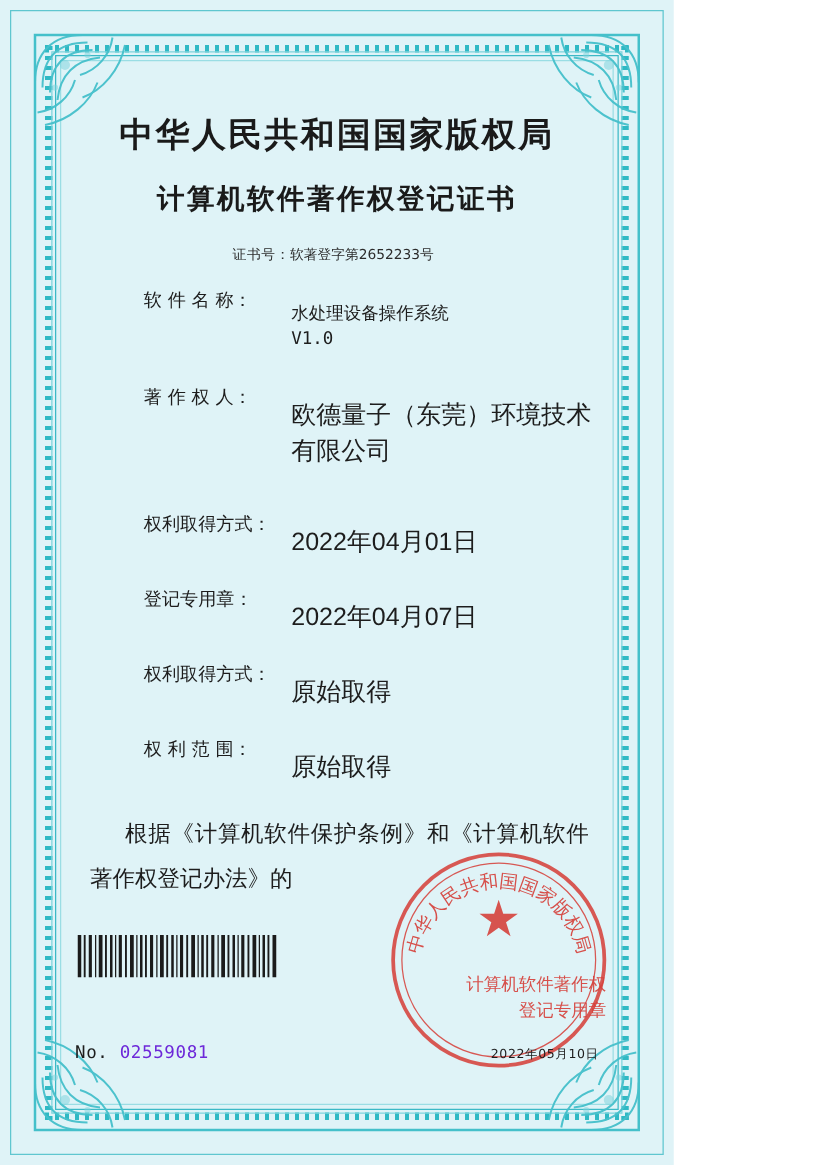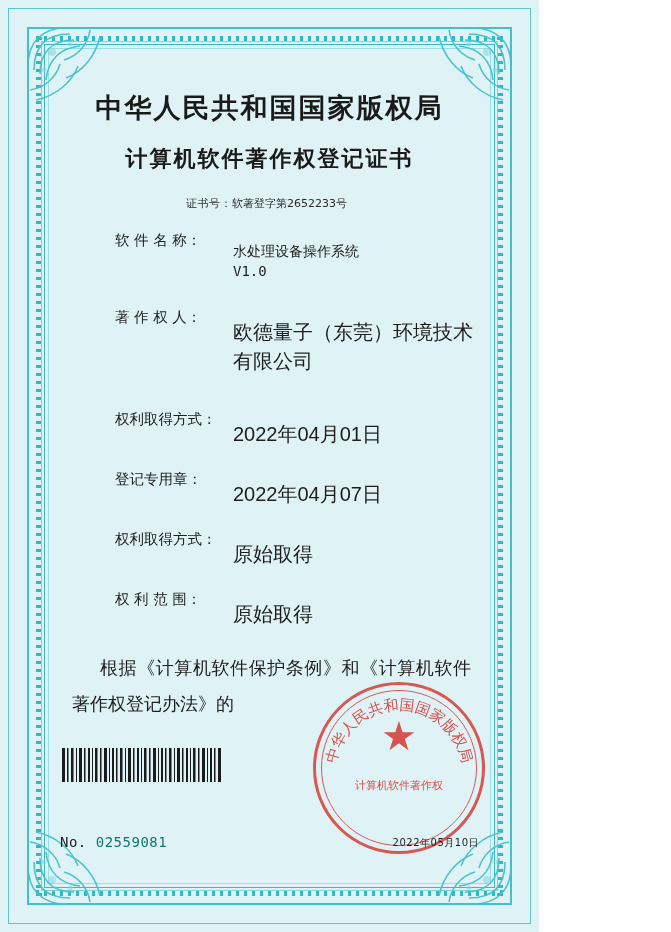--- a/index.html
+++ b/index.html
@@ -199,23 +199,23 @@
     transform: translateX(-50%);
     color: #d6423c;
     font-size: 40px;
     line-height: 40px;
     opacity: 0.9;
   }
   .seal-text-bottom {
     position: absolute;
     left: 0; right: 0;
     top: 96px;
-    text-align: center;
+    text-align: right;
     color: #d6423c;
-    font-size: 11px;
+    font-size: 14px;
     line-height: 1.5;
     opacity: 0.92;
     font-family: "DejaVu Sans", "Liberation Sans", sans-serif;
   }
   .seal-arc {
     position: absolute;
     inset: 0;
   }
   .seal-arc text {
     fill: #d6423c;
@@ -233,21 +233,21 @@
     justify-content: space-between;
     align-items: flex-end;
     font-size: 14px;
     color: #1d1d1d;
   }
   .footer-no {
     font-family: "DejaVu Sans Mono", "Liberation Mono", monospace;
     letter-spacing: 0.5px;
   }
   .footer-no .red {
-    color: #0f766e;
+    color: #6d28d9;
   }
   .footer-date {
     font-size: 10px;
     letter-spacing: 0.5px;
     position: relative;
     z-index: 1;
   }
 </style>
 </head>
 <body>
@@ -440,16 +440,17 @@
       <defs>
         <path id="arcpath" d="M 22 92 A 64 64 0 0 1 150 92"></path>
       </defs>
       <text>
         <textPath href="#arcpath" startOffset="50%" text-anchor="middle">中华人民共和国国家版权局</textPath>
       </text>
     </svg>
     <div class="seal-star">★</div>
     <div class="seal-text-bottom">
       <div>计算机软件著作权</div>
+      <div>登记专用章</div>
     </div>
   </div>
 
 </div>
 
 </body></html>

